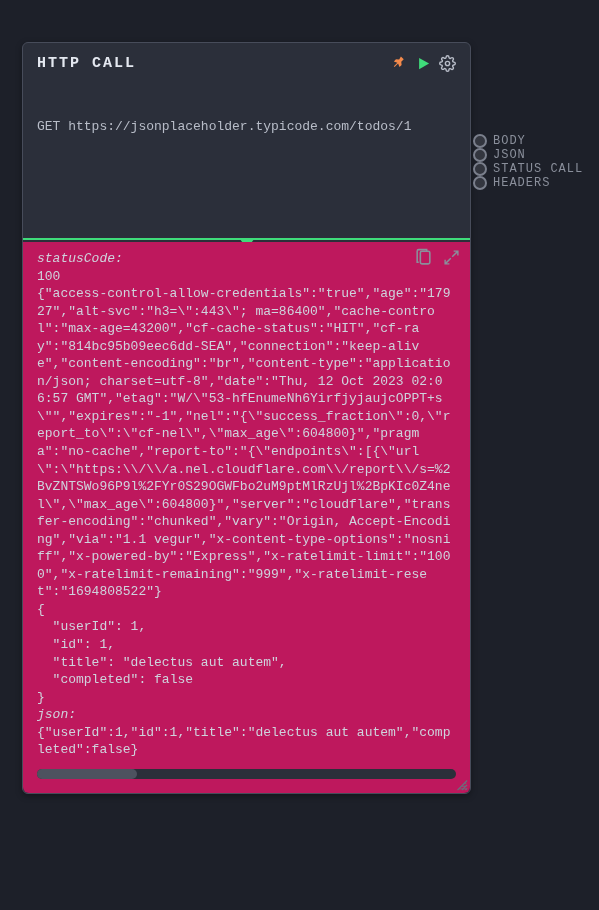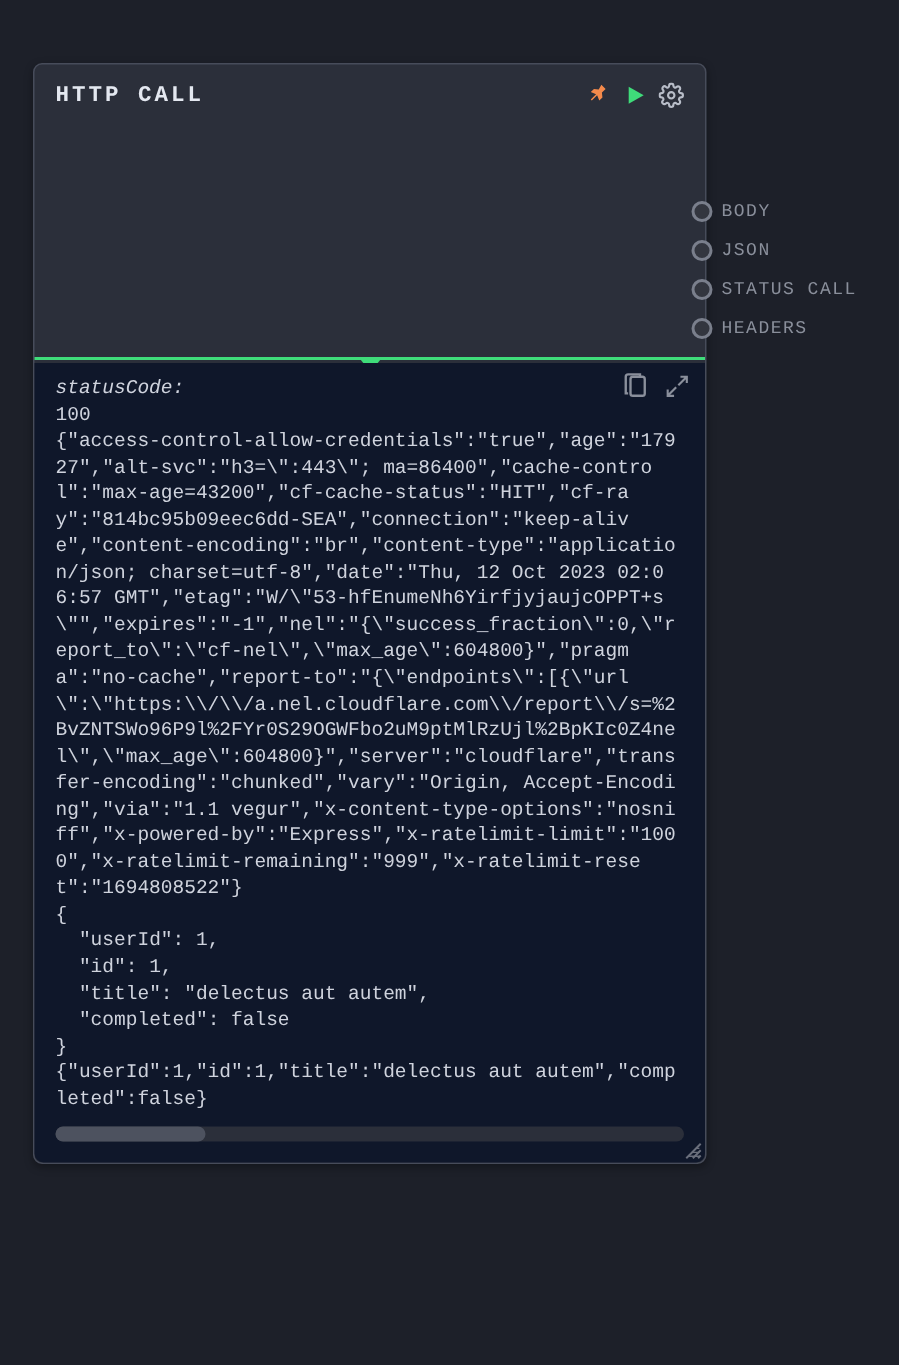--- a/index.html
+++ b/index.html
@@ -61,21 +61,21 @@
     position:absolute; left:50%; top:2px; transform:translateX(-50%);
     width:0; height:0;
     border-left:8px solid transparent;
     border-right:8px solid transparent;
     border-top:10px solid #3fdc7a;
   }
 
   .output {
     position: relative;
     padding: 8px 14px 14px 14px;
-    background: #0f172a;
+    background: #be185d;
     border-bottom-left-radius: 6px;
     border-bottom-right-radius: 6px;
   }
   .out-tools {
     position: absolute;
     right: 10px; top: 6px;
     display: flex; gap: 10px;
   }
   .out-body {
     font-size: 13px;
@@ -84,25 +84,25 @@
     word-break: break-all;
     overflow: hidden;
     max-height: 585px;
     padding-right: 4px;
   }
   .lbl { font-style: italic; color: #cfd3dd; }
 
   
   .ports {
     position: absolute;
-    left: 468px;
+    left: 480px;
     top: 134px;
     display: flex;
     flex-direction: column;
-    gap: 12px;
+    gap: 0;
   }
   .port {
     display: flex;
     align-items: center;
     gap: 6px;
   }
   .port-dot {
     width: 14px; height: 14px;
     border-radius: 50%;
     background: #33363f;
@@ -156,20 +156,21 @@
     </span>
     <span class="icon" title="settings">
       <svg width="17" height="17" viewBox="0 0 24 24" fill="none" stroke="#b8bdc8" stroke-width="2">
         <circle cx="12" cy="12" r="3"></circle>
         <path d="M19.4 15a1.7 1.7 0 0 0 .34 1.88l.06.06a2 2 0 1 1-2.83 2.83l-.06-.06a1.7 1.7 0 0 0-1.88-.34 1.7 1.7 0 0 0-1.03 1.56V21a2 2 0 1 1-4 0v-.09a1.7 1.7 0 0 0-1.11-1.56 1.7 1.7 0 0 0-1.88.34l-.06.06a2 2 0 1 1-2.83-2.83l.06-.06a1.7 1.7 0 0 0 .34-1.88 1.7 1.7 0 0 0-1.56-1.03H3a2 2 0 1 1 0-4h.09A1.7 1.7 0 0 0 4.65 9a1.7 1.7 0 0 0-.34-1.88l-.06-.06A2 2 0 1 1 7.08 4.23l.06.06a1.7 1.7 0 0 0 1.88.34H9a1.7 1.7 0 0 0 1.03-1.56V3a2 2 0 1 1 4 0v.09c0 .68.4 1.29 1.03 1.56a1.7 1.7 0 0 0 1.88-.34l.06-.06a2 2 0 1 1 2.83 2.83l-.06.06a1.7 1.7 0 0 0-.34 1.88V9c.27.63.88 1.03 1.56 1.03H21a2 2 0 1 1 0 4h-.09a1.7 1.7 0 0 0-1.56 1.03z"></path>
       </svg>
     </span>
   </div>
 
   <div class="upper">
+    <div>GET https://jsonplaceholder.typicode.com/todos/1</div>
   </div>
 
   <div class="divider-wrap">
     <div class="divider-line"></div>
     <div class="divider-tri"></div>
   </div>
 
   <div class="output">
     <div class="out-tools">
       <span class="icon" title="copy">
@@ -188,20 +189,21 @@
     <div class="out-body">
       <div class="lbl">statusCode:</div>
       <div>100</div>
       <div>{"access-control-allow-credentials":"true","age":"17927","alt-svc":"h3=\":443\"; ma=86400","cache-control":"max-age=43200","cf-cache-status":"HIT","cf-ray":"814bc95b09eec6dd-SEA","connection":"keep-alive","content-encoding":"br","content-type":"application/json; charset=utf-8","date":"Thu, 12 Oct 2023 02:06:57 GMT","etag":"W/\"53-hfEnumeNh6YirfjyjaujcOPPT+s\"","expires":"-1","nel":"{\"success_fraction\":0,\"report_to\":\"cf-nel\",\"max_age\":604800}","pragma":"no-cache","report-to":"{\"endpoints\":[{\"url\":\"https:\\/\\/a.nel.cloudflare.com\\/report\\/s=%2BvZNTSWo96P9l%2FYr0S29OGWFbo2uM9ptMlRzUjl%2BpKIc0Z4nel\",\"max_age\":604800}","server":"cloudflare","transfer-encoding":"chunked","vary":"Origin, Accept-Encoding","via":"1.1 vegur","x-content-type-options":"nosniff","x-powered-by":"Express","x-ratelimit-limit":"1000","x-ratelimit-remaining":"999","x-ratelimit-reset":"1694808522"}</div>
       <div class="pre">{
   "userId": 1,
   "id": 1,
   "title": "delectus aut autem",
   "completed": false
 }</div>
+      <div class="lbl">json:</div>
       <div>{"userId":1,"id":1,"title":"delectus aut autem","completed":false}</div>
     </div>
 
     <div class="scroll">
       <div class="scroll-thumb"></div>
     </div>
 
     <span class="resize icon" title="resize">
       <svg width="14" height="14" viewBox="0 0 16 16">
         <path fill="#6a6f7c" d="M14 10v1h-5v-1h5zm0 3v1H6v-1h8zm0-6v1h-2V7h2z"></path>

